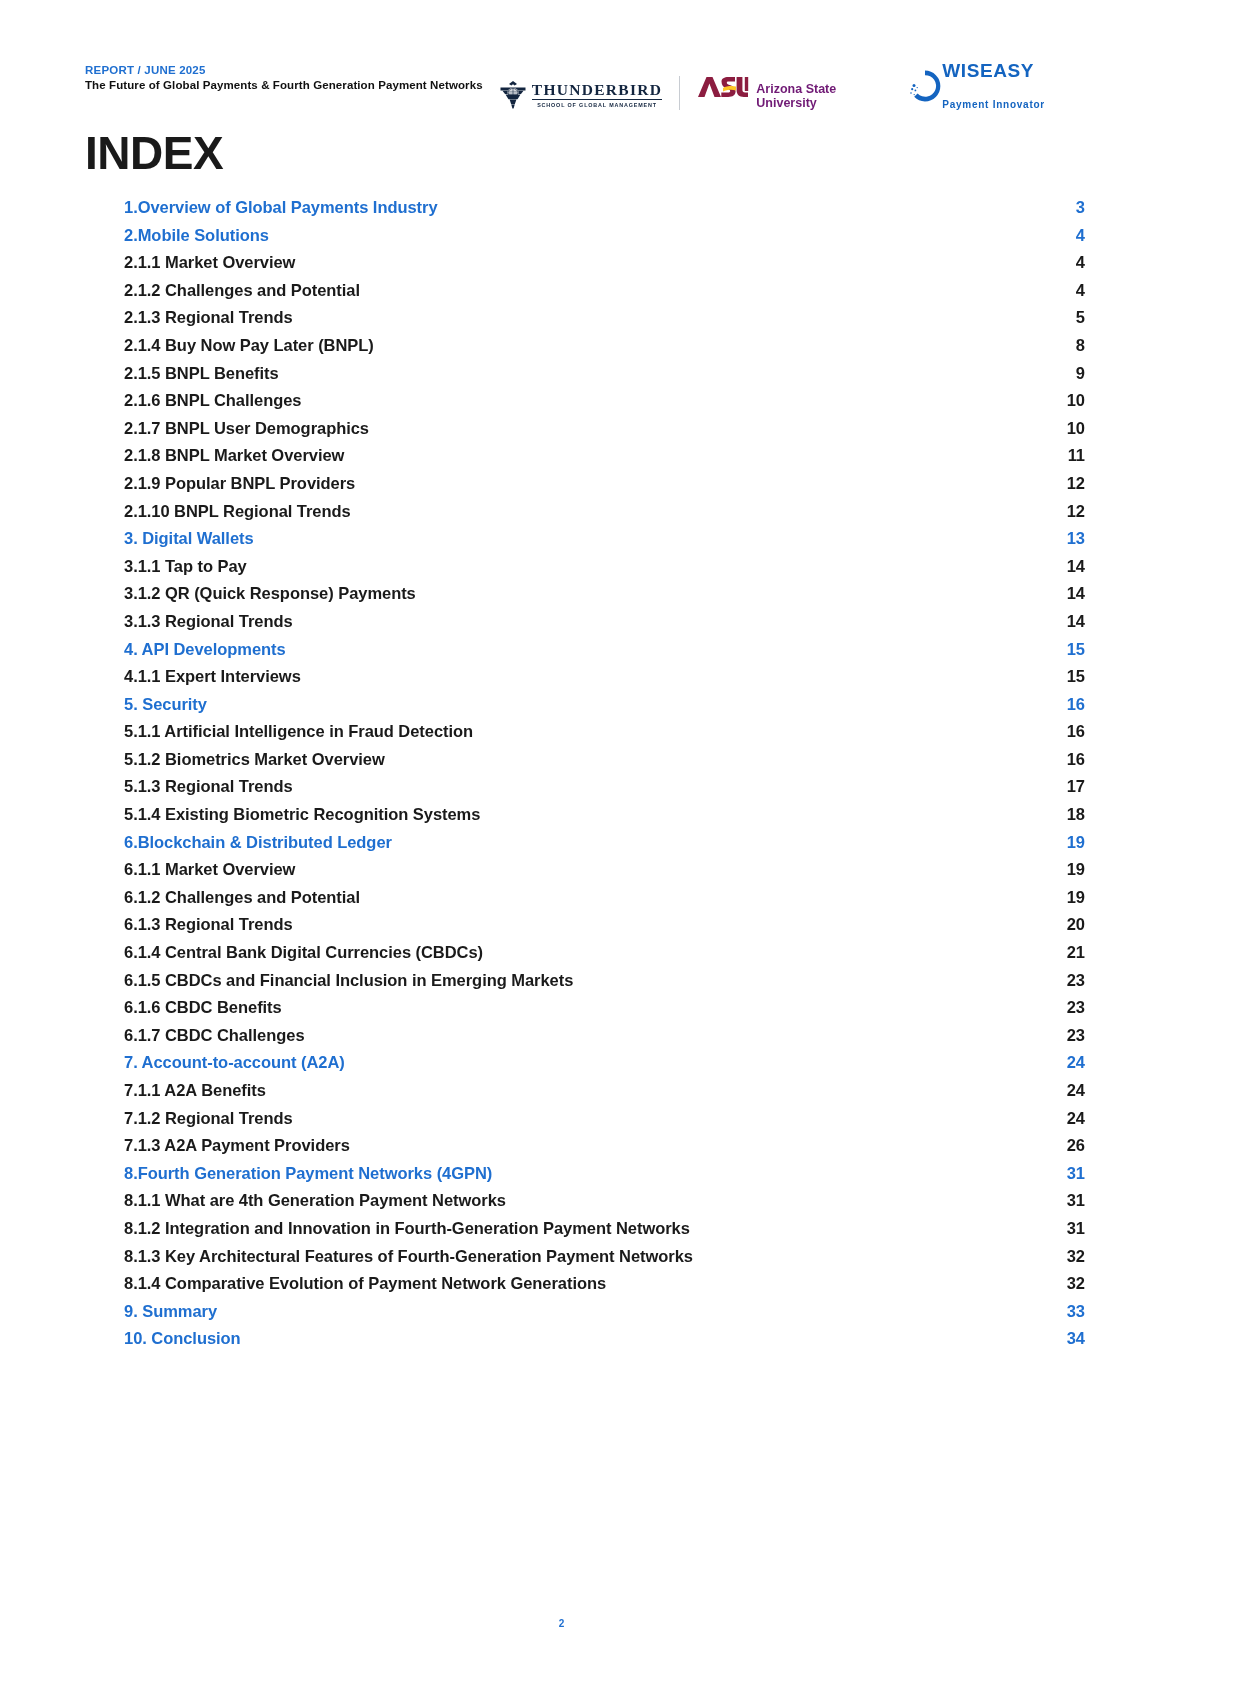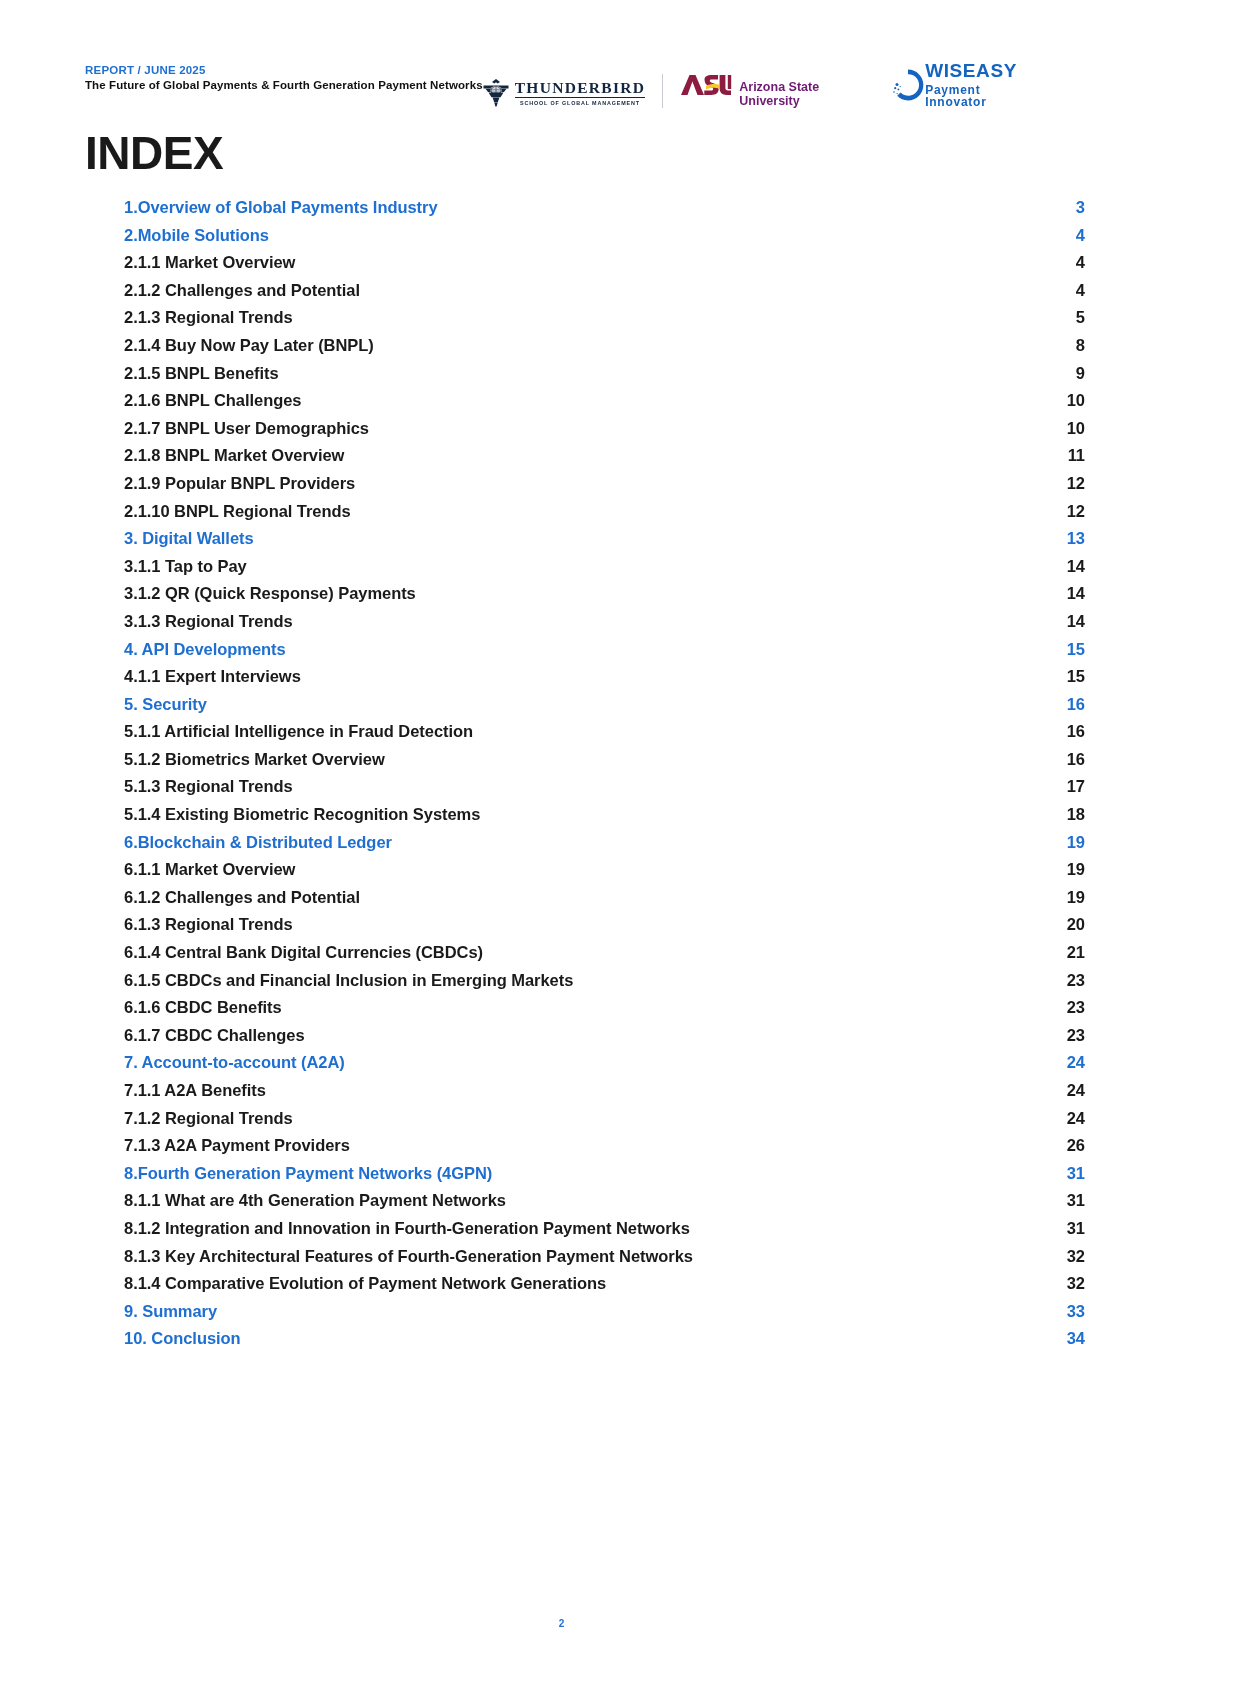--- a/index.html
+++ b/index.html
@@ -147,25 +147,25 @@
     flex-direction: column;
     line-height: 1;
   }
   .wise-name {
     font-size: 19px;
     font-weight: bold;
     letter-spacing: 0.6px;
     color: #1464c0;
   }
   .wise-tag {
-    font-size: 12px;
+    font-size: 10px;
     font-weight: bold;
     letter-spacing: 0.75px;
     color: #1464c0;
-    margin-top: 4px;
+    margin-top: 20px;
   }
 
   
   .index-title {
     position: absolute;
     top: 126px;
     left: 85px;
     font-size: 46px;
     font-weight: bold;
     letter-spacing: -0.5px;

